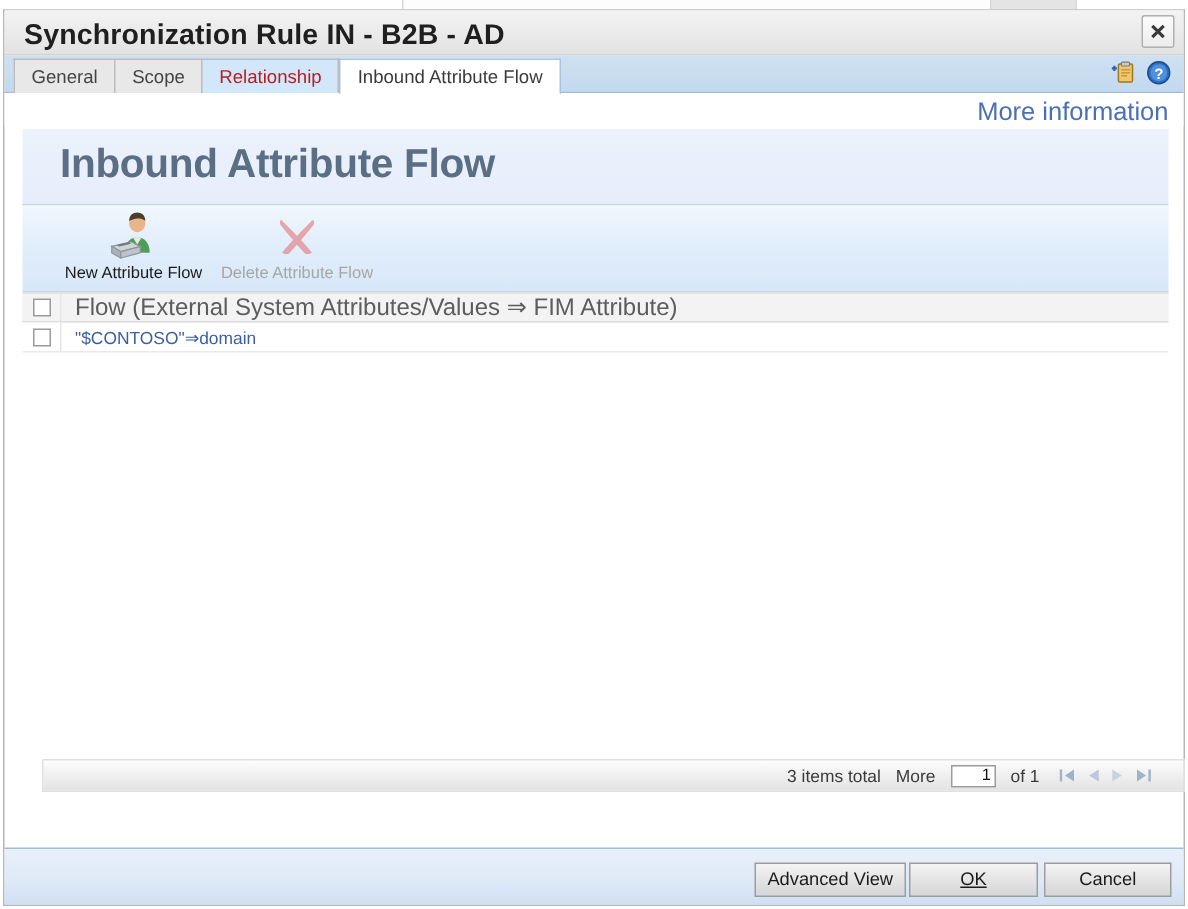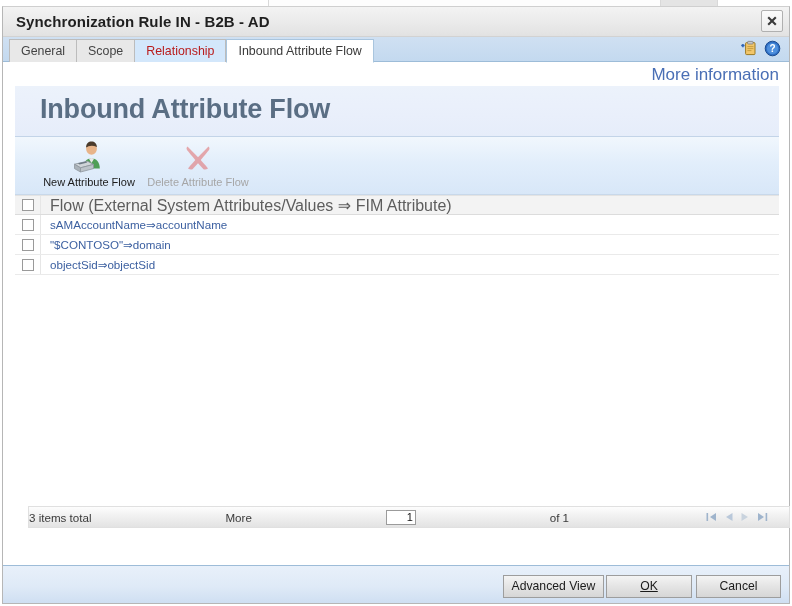--- a/index.html
+++ b/index.html
@@ -48,21 +48,21 @@
   .titlebar {
     position: relative;
     height: 29px;
     background: linear-gradient(to bottom, #f3f3f3 0%, #eaeaea 55%, #e2e2e2 100%);
     border-bottom: 1px solid #d2d2d2;
   }
   .titlebar .title {
     position: absolute;
     left: 13px;
     top: 6px;
-    font-size: 15px;
+    font-size: 19px;
     font-weight: bold;
     color: #1f1f1f;
     letter-spacing: 0.1px;
     white-space: nowrap;
   }
   .close-btn {
     position: absolute;
     right: 6px;
     top: 3px;
     width: 22px;
@@ -260,21 +260,21 @@
     position: absolute;
     left: 13px;
     bottom: 13px;
     width: 762px;
     height: 22px;
     background: linear-gradient(to bottom, #fdfdfd 0%, #f2f2f2 40%, #e3e3e3 100%);
     border: 1px solid #e0e0e0;
     box-sizing: border-box;
     display: flex;
     align-items: center;
-    justify-content: space-between;
+    justify-content: flex-end;
     padding-right: 20px;
     gap: 10px;
   }
   .pager-text {
     font-size: 11.6px;
     color: #3a3a3a;
     white-space: nowrap;
   }
   .page-input {
     width: 30px;
@@ -414,40 +414,28 @@
 
     <div class="grid">
 
       <div class="grid-row header">
         <div class="cell-check">
           <span class="chk"></span>
         </div>
         <div class="cell-text">Flow (External System Attributes/Values ⇒ FIM Attribute)</div>
       </div>
 
-      <div class="grid-row">
-        <div class="cell-check">
-          <span class="chk"></span>
-        </div>
-        <div class="cell-text">sAMAccountName⇒accountName</div>
-      </div>
 
       <div class="grid-row">
         <div class="cell-check">
           <span class="chk"></span>
         </div>
         <div class="cell-text">"$CONTOSO"⇒domain</div>
       </div>
 
-      <div class="grid-row">
-        <div class="cell-check">
-          <span class="chk"></span>
-        </div>
-        <div class="cell-text">objectSid⇒objectSid</div>
-      </div>
 
     </div>
 
     <div class="pager">
       <span class="pager-text">3 items total</span>
       <span class="pager-text">More</span>
       <input class="page-input" type="text" value="1" style="">
       <span class="pager-text">of 1</span>
       <span class="pager-navs">
         <span class="nav-btn dim">

